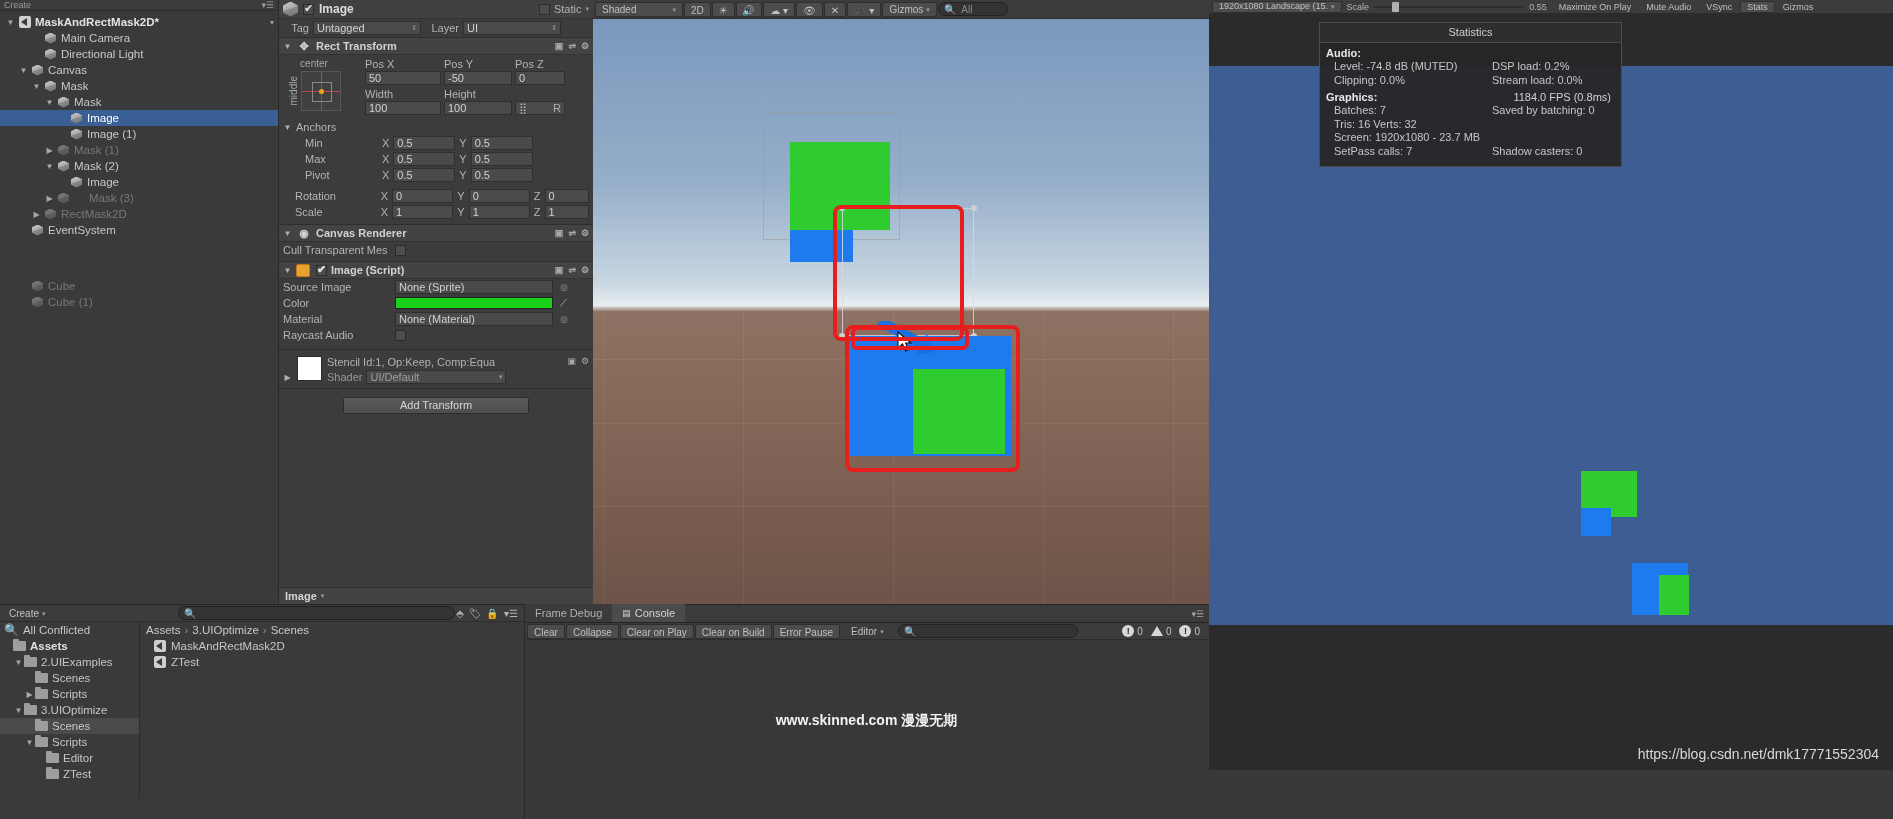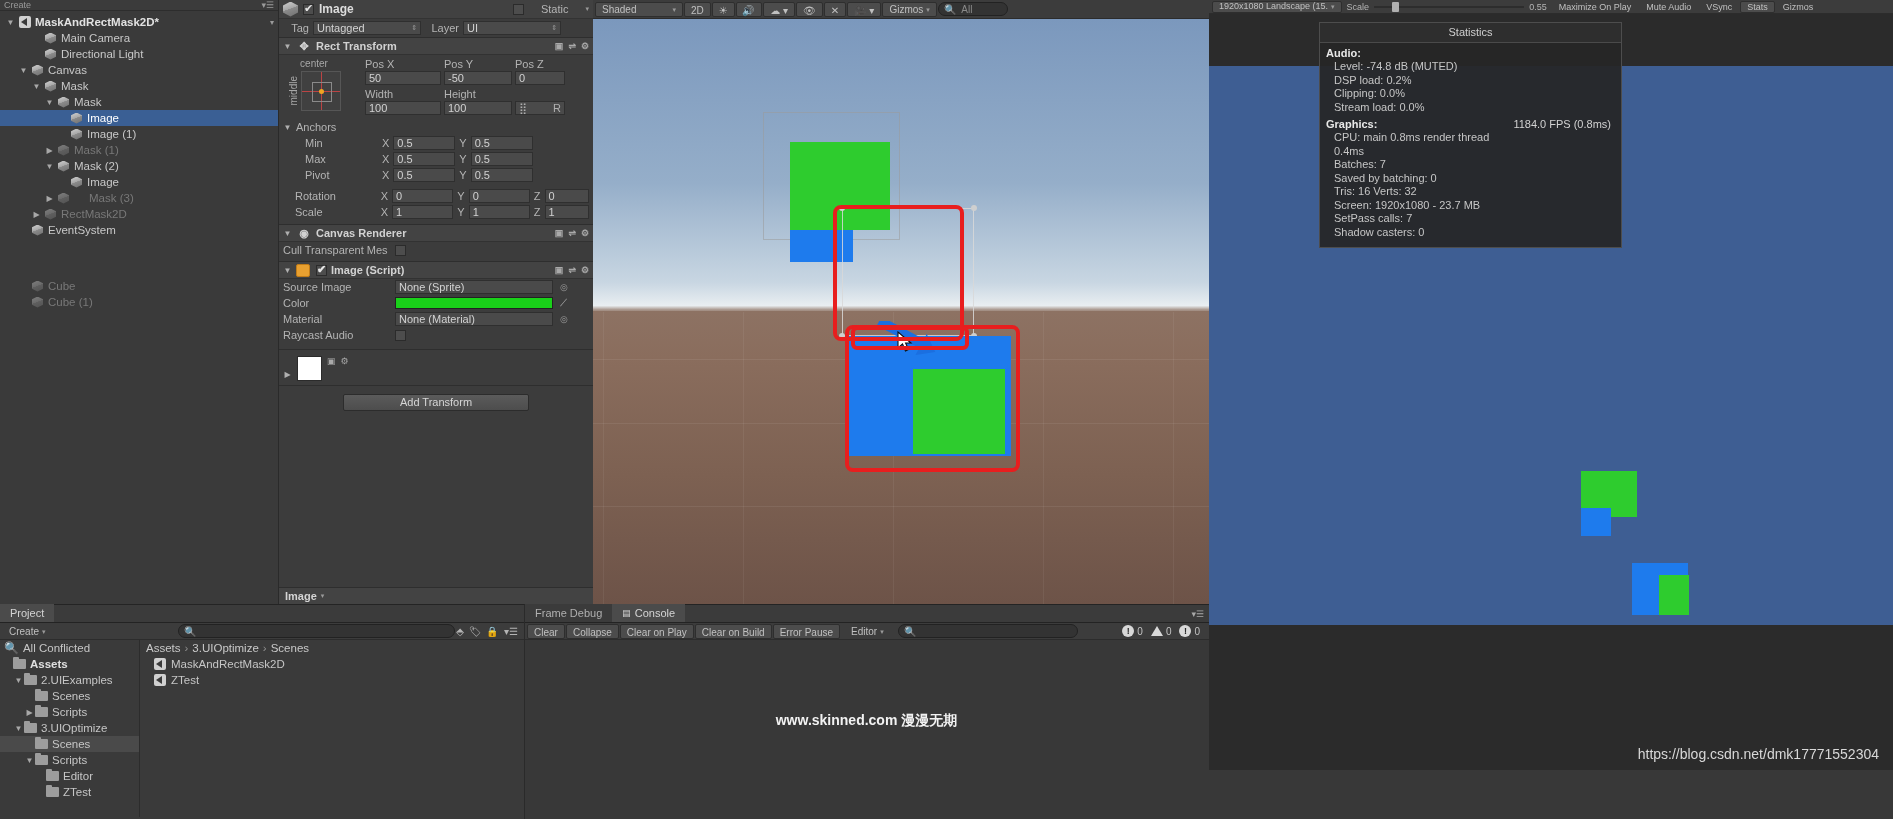--- a/index.html
+++ b/index.html
@@ -165,21 +165,21 @@
     background: rgba(38,38,38,.93); border: 1px solid #4d4d4d;
     color: #d6d6d6; font-size: 11px; padding-bottom: 8px; z-index: 9;
   }
   #stats .st-title {
     text-align: center; font-size: 11px; color: #cfcfcf; padding: 3px 0 4px;
     border-bottom: 1px solid #4a4a4a; background: #2e2e2e;
   }
   #stats .st-h { font-weight: bold; color: #e8e8e8; padding: 4px 6px 1px; font-size: 11px; }
   #stats .st-line { padding: 0 6px 0 14px; line-height: 13.5px; font-size: 11px; color: #c6c6c6;
                     display: flex; }
-  .st-2col { display: flex; flex-direction: column; }
+  .st-2col { display: flex; }
   .st-2col > div:first-child { width: 158px; }
 
   
   #project { left: 0; top: 604px; width: 524px; height: 215px; background: #3a3a3a;
              border-top: 1px solid #242424; }
   .p-row { height: 16px; display: flex; align-items: center; font-size: 11.5px; color: #c6c6c6; }
   .p-row.sel { background: #4a4a4a; }
   .folder {
     width: 13px; height: 10px; background: #9d9d9d; border-radius: 1px; position: relative;
     flex: 0 0 13px;
@@ -339,21 +339,21 @@
         </div>
       </div>
   </div>
 
   <div class="panel" id="inspector">
 
     <div class="insp-title">
       <span class="cubeglyph" style="width:15px;height:15px"></span>
       <span class="chk on"></span>
       <span style="font-weight:bold;color:#dcdcdc;font-size:12px">Image</span>
-      <span style="margin-left:auto;display:flex;align-items:center;gap:17px">
+      <span style="margin-left:auto;display:flex;align-items:center;gap:4px">
         <span class="chk"></span>
         <span class="lbl">Static</span>
         <span class="caret">▾</span>
       </span>
     </div>
 
     <div class="insp-row" style="height:18px">
       <span class="lbl" style="width:26px;text-align:right">Tag</span>
       <span class="popup" style="width:108px">
         <span>Untagged</span>
@@ -517,20 +517,30 @@
     <div class="insp-row">
       <span class="lbl" style="width:108px">Raycast Audio</span>
       <span class="chk"></span>
     </div>
 
     <div class="secdiv" style="margin-top:6px"></div>
 
     <div style="display:flex;padding:4px 4px 2px 4px;gap:5px">
       <span class="tri" style="align-self:flex-end;padding-bottom:2px">▶</span>
       <span style="width:25px;height:25px;background:#fff;border:1px solid #2b2b2b"></span>
+      <div style="flex:1">
+        <div style="color:#b2b2b2;font-size:11px;white-space:nowrap;overflow:hidden">Stencil Id:1, Op:Keep, Comp:Equa</div>
+        <div style="display:flex;align-items:center;gap:4px;margin-top:2px">
+          <span class="lbl" style="color:#989898">Shader</span>
+          <span class="fld" style="width:140px;color:#9f9f9f;justify-content:space-between">
+            <span>UI/Default</span>
+            <span class="caret">▾</span>
+          </span>
+        </div>
+      </div>
       <span style="display:flex;gap:5px;font-size:9px;color:#a9a9a9;align-self:flex-start">
         <span>▣</span>
         <span>⚙</span>
       </span>
     </div>
 
     <div class="secdiv"></div>
 
     <div class="addcomp">Add Transform</div>
 
@@ -643,24 +653,20 @@
               <div>Clipping: 0.0%</div>
               <div>Stream load: 0.0%</div>
             </div>
           </div>
         <div style="display:flex;align-items:baseline">
           <span class="st-h" style="flex:0 0 auto">Graphics:</span>
           <span style="margin-left:auto;padding-right:10px;font-size:11px;color:#d2d2d2">1184.0 FPS (0.8ms)</span>
         </div>
         <div id="stats-graphics">
             <div class="st-line st-2col">
-              <div>CPU: main 0.8ms  render thread 0.4ms</div>
-              <div></div>
-            </div>
-            <div class="st-line st-2col">
               <div>Batches: 7</div>
               <div>Saved by batching: 0</div>
             </div>
             <div class="st-line st-2col">
               <div>Tris: 16   Verts: 32</div>
               <div></div>
             </div>
             <div class="st-line st-2col">
               <div>Screen: 1920x1080 - 23.7 MB</div>
               <div></div>
@@ -670,23 +676,20 @@
               <div>Shadow casters: 0</div>
             </div>
           </div>
       </div>
     </div>
 
     <div class="bloglink">https://blog.csdn.net/dmk17771552304</div>
   </div>
 
   <div class="panel" id="project">
-    <div class="tabbar">
-      <div class="tab active">Project</div>
-    </div>
     <div class="toolbar" style="height:17px">
       <span class="tbtn flat" style="display:flex;align-items:center;gap:3px">
         <span>Create</span>
         <span class="caret">▾</span>
       </span>
       <span class="searchbox" style="width:300px;margin-left:124px">
         <span>🔍</span>
         <span></span>
       </span>
       <span style="margin-left:auto;display:flex;gap:5px;font-size:10px;color:#b4b4b4;padding-right:4px">

